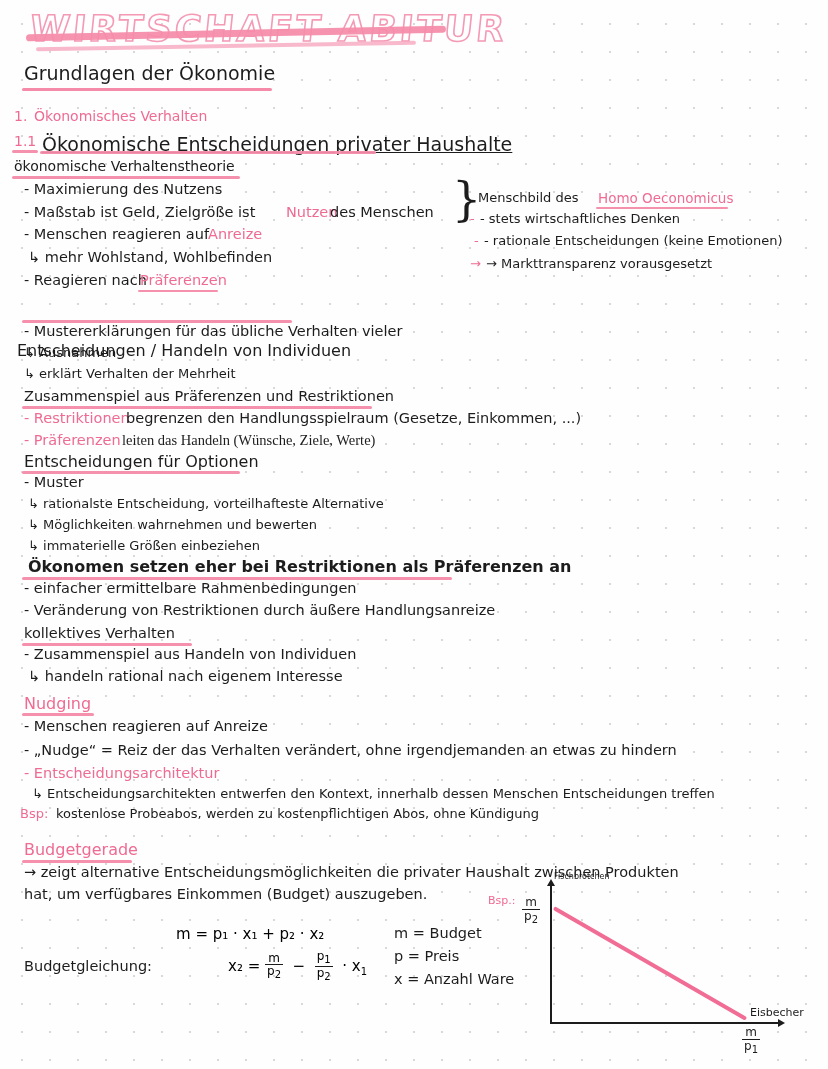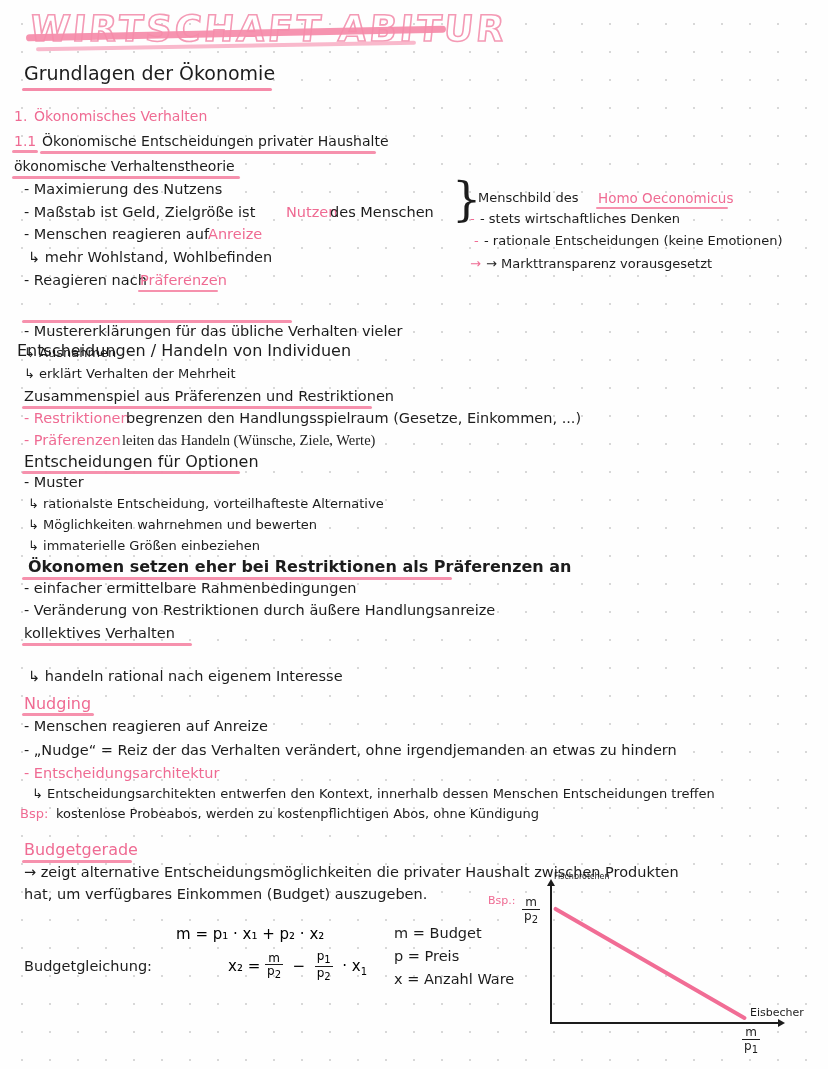--- a/index.html
+++ b/index.html
@@ -173,21 +173,21 @@
   <div class="title-strike"></div>
   <div class="title-strike2"></div>
 
   <div class="h1" style="left:24px; top:62px;">Grundlagen der Ökonomie</div>
   <div class="h1-underline" style="left:22px; top:88px; width:250px;"></div>
 
   <div class="ln pk" style="left:14px; top:108px; font-size:14px;">1.</div>
   <div class="ln pk" style="left:34px; top:108px; font-size:14px;">Ökonomisches Verhalten</div>
 
   <div class="ln pk" style="left:14px; top:133px; font-size:14px;">1.1</div>
-  <div class="ln" style="left:42px; top:133px; font-size:14px;">Ökonomische Entscheidungen privater Haushalte</div>
+  <div class="ln" style="left:42px; top:133px; font-size:19px;text-decoration:underline;">Ökonomische Entscheidungen privater Haushalte</div>
   <div class="pinkline" style="left:12px; top:150px; width:26px;"></div>
   <div class="pinkline" style="left:40px; top:151px; width:336px;"></div>
 
   <div class="ln" style="left:14px; top:158px; font-size:14px;">ökonomische Verhaltenstheorie</div>
   <div class="pinkline" style="left:12px; top:176px; width:228px; height:3px;"></div>
 
   <div class="ln" style="left:24px; top:181px;">- Maximierung des Nutzens</div>
 
   <div class="ln" style="left:24px; top:204px;">- Maßstab ist Geld, Zielgröße ist</div>
   <div class="ln pk" style="left:286px; top:204px;">Nutzen</div>
@@ -242,20 +242,21 @@
 
   <div class="ln lg" style="left:28px; top:557px;font-weight:bold;">Ökonomen setzen eher bei Restriktionen als Präferenzen an</div>
   <div class="pinkline" style="left:22px; top:577px; width:430px; height:2.5px;"></div>
 
   <div class="ln" style="left:24px; top:580px;">- einfacher ermittelbare Rahmenbedingungen</div>
   <div class="ln" style="left:24px; top:602px;">- Veränderung von Restriktionen durch äußere Handlungsanreize</div>
 
   <div class="ln" style="left:24px; top:625px;text-align:center;">kollektives Verhalten</div>
   <div class="pinkline" style="left:22px; top:643px; width:170px; height:2.5px;"></div>
 
+  <div class="ln" style="left:24px; top:646px;">- Zusammenspiel aus Handeln von Individuen</div>
   <div class="ln" style="left:28px; top:668px;">↳ handeln rational nach eigenem Interesse</div>
 
   <div class="ln pk lg" style="left:24px; top:694px;">Nudging</div>
   <div class="pinkline" style="left:22px; top:713px; width:72px; height:2.5px;"></div>
 
   <div class="ln" style="left:24px; top:718px;">- Menschen reagieren auf Anreize</div>
   <div class="ln" style="left:24px; top:742px;">- „Nudge“ = Reiz der das Verhalten verändert, ohne irgendjemanden an etwas zu hindern</div>
   <div class="ln pk" style="left:24px; top:765px;">- Entscheidungsarchitektur</div>
   <div class="ln sm" style="left:32px; top:786px;">↳ Entscheidungsarchitekten entwerfen den Kontext, innerhalb dessen Menschen Entscheidungen treffen</div>
   <div class="ln pk" style="left:20px; top:806px; font-size:13px;">Bsp:</div>

